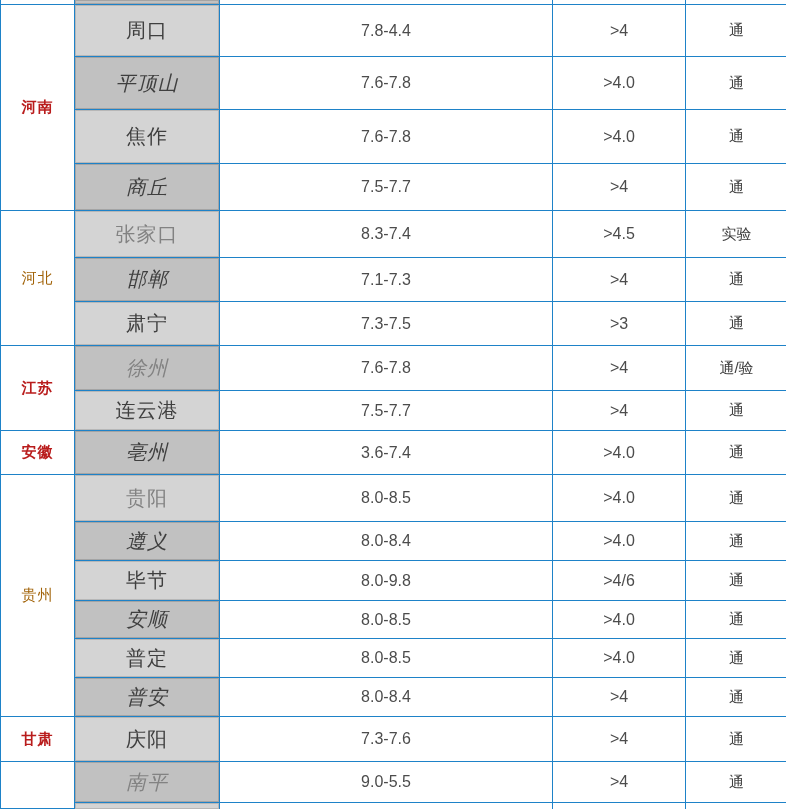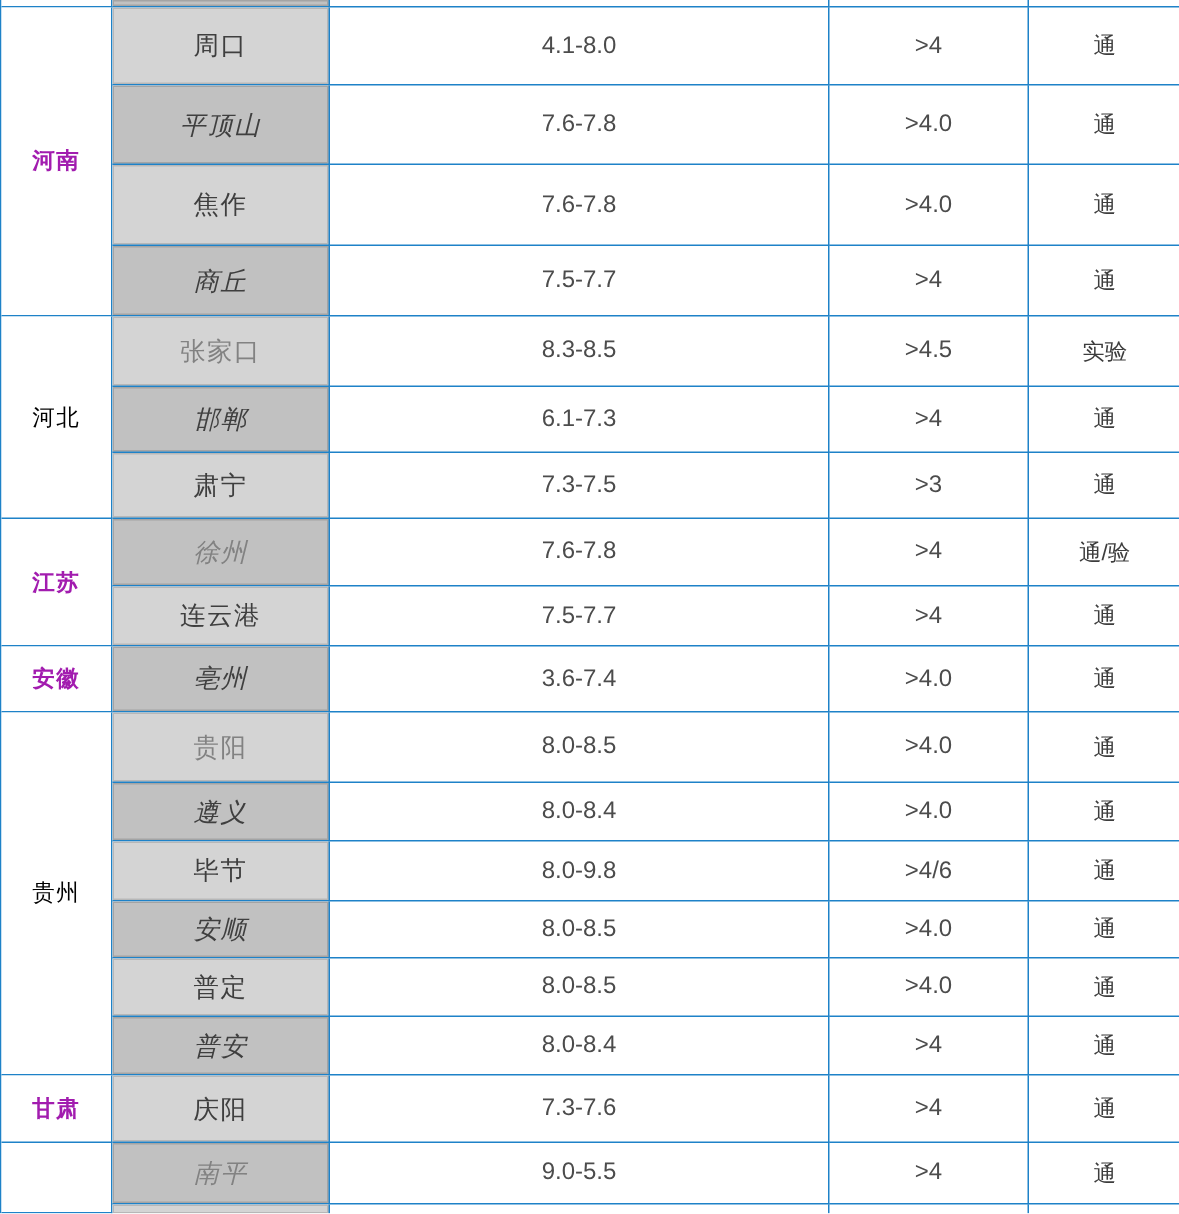--- a/index.html
+++ b/index.html
@@ -30,30 +30,30 @@
     border-right: 1px solid #1e82c8;
     border-bottom: 1px solid #1e82c8;
     white-space: nowrap;
   }
   table.price-table td:last-child { border-right: none; }
   table.price-table tr:last-child td { border-bottom: none; }
   td.nb { border-bottom: none; }
 
   td.prov {
     font-size: 15px;
-    color: #000000;
+    color: #a16207;
     background: #ffffff;
     letter-spacing: 1px;
   }
   td.prov.bold {
     font-weight: 700;
-    color: #a21caf;
+    color: #b91c1c;
   }
   td.city {
-    font-size: 17px;
+    font-size: 20px;
     color: #3f3f3f;
     letter-spacing: 1px;
   }
   td.city.shade-light {
     background: #d4d4d4;
     box-shadow: inset 0 0 0 1px rgba(70,70,70,0.20);
   }
   td.city.shade-dark {
     background: #c1c1c1;
     box-shadow: inset 0 0 0 1px rgba(70,70,70,0.24);
@@ -87,21 +87,21 @@
     <td class="prov"></td>
     <td class="city shade-dark"></td>
     <td class="num"></td>
     <td class="num"></td>
     <td class="stat"></td>
   </tr>
 
   <tr style="height:52px">
     <td class="prov bold" rowspan="4">河南</td>
     <td class="city shade-light">周口</td>
-    <td class="num">4.1-8.0</td>
+    <td class="num">7.8-4.4</td>
     <td class="num">&gt;4</td>
     <td class="stat">通</td>
   </tr>
   <tr style="height:53px">
     <td class="city shade-dark">平顶山</td>
     <td class="num">7.6-7.8</td>
     <td class="num">&gt;4.0</td>
     <td class="stat">通</td>
   </tr>
   <tr style="height:54px">
@@ -113,27 +113,27 @@
   <tr style="height:47px">
     <td class="city shade-dark">商丘</td>
     <td class="num">7.5-7.7</td>
     <td class="num">&gt;4</td>
     <td class="stat">通</td>
   </tr>
 
   <tr style="height:47px">
     <td class="prov" rowspan="3">河北</td>
     <td class="city shade-light lt">张家口</td>
-    <td class="num">8.3-8.5</td>
+    <td class="num">8.3-7.4</td>
     <td class="num">&gt;4.5</td>
     <td class="stat">实验</td>
   </tr>
   <tr style="height:44px">
     <td class="city shade-dark">邯郸</td>
-    <td class="num">6.1-7.3</td>
+    <td class="num">7.1-7.3</td>
     <td class="num">&gt;4</td>
     <td class="stat">通</td>
   </tr>
   <tr style="height:44px">
     <td class="city shade-light">肃宁</td>
     <td class="num">7.3-7.5</td>
     <td class="num">&gt;3</td>
     <td class="stat">通</td>
   </tr>
 

